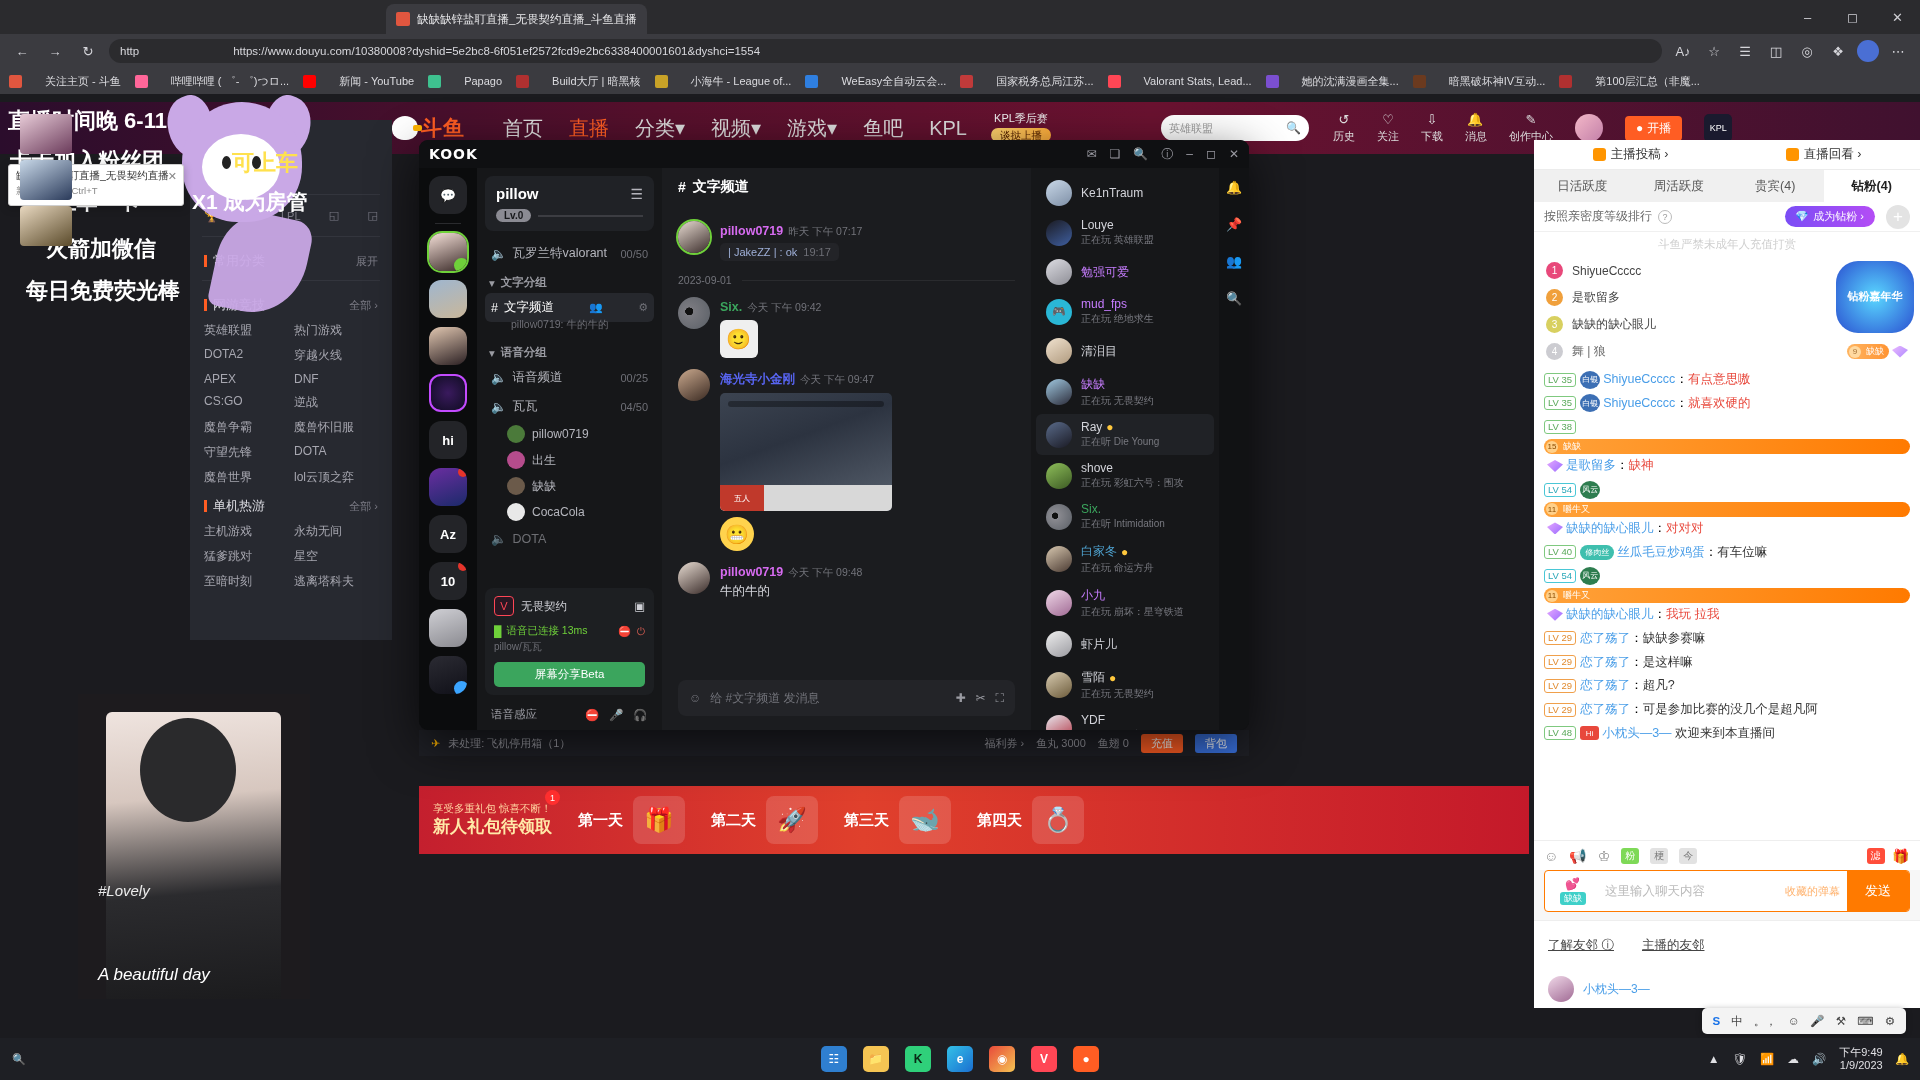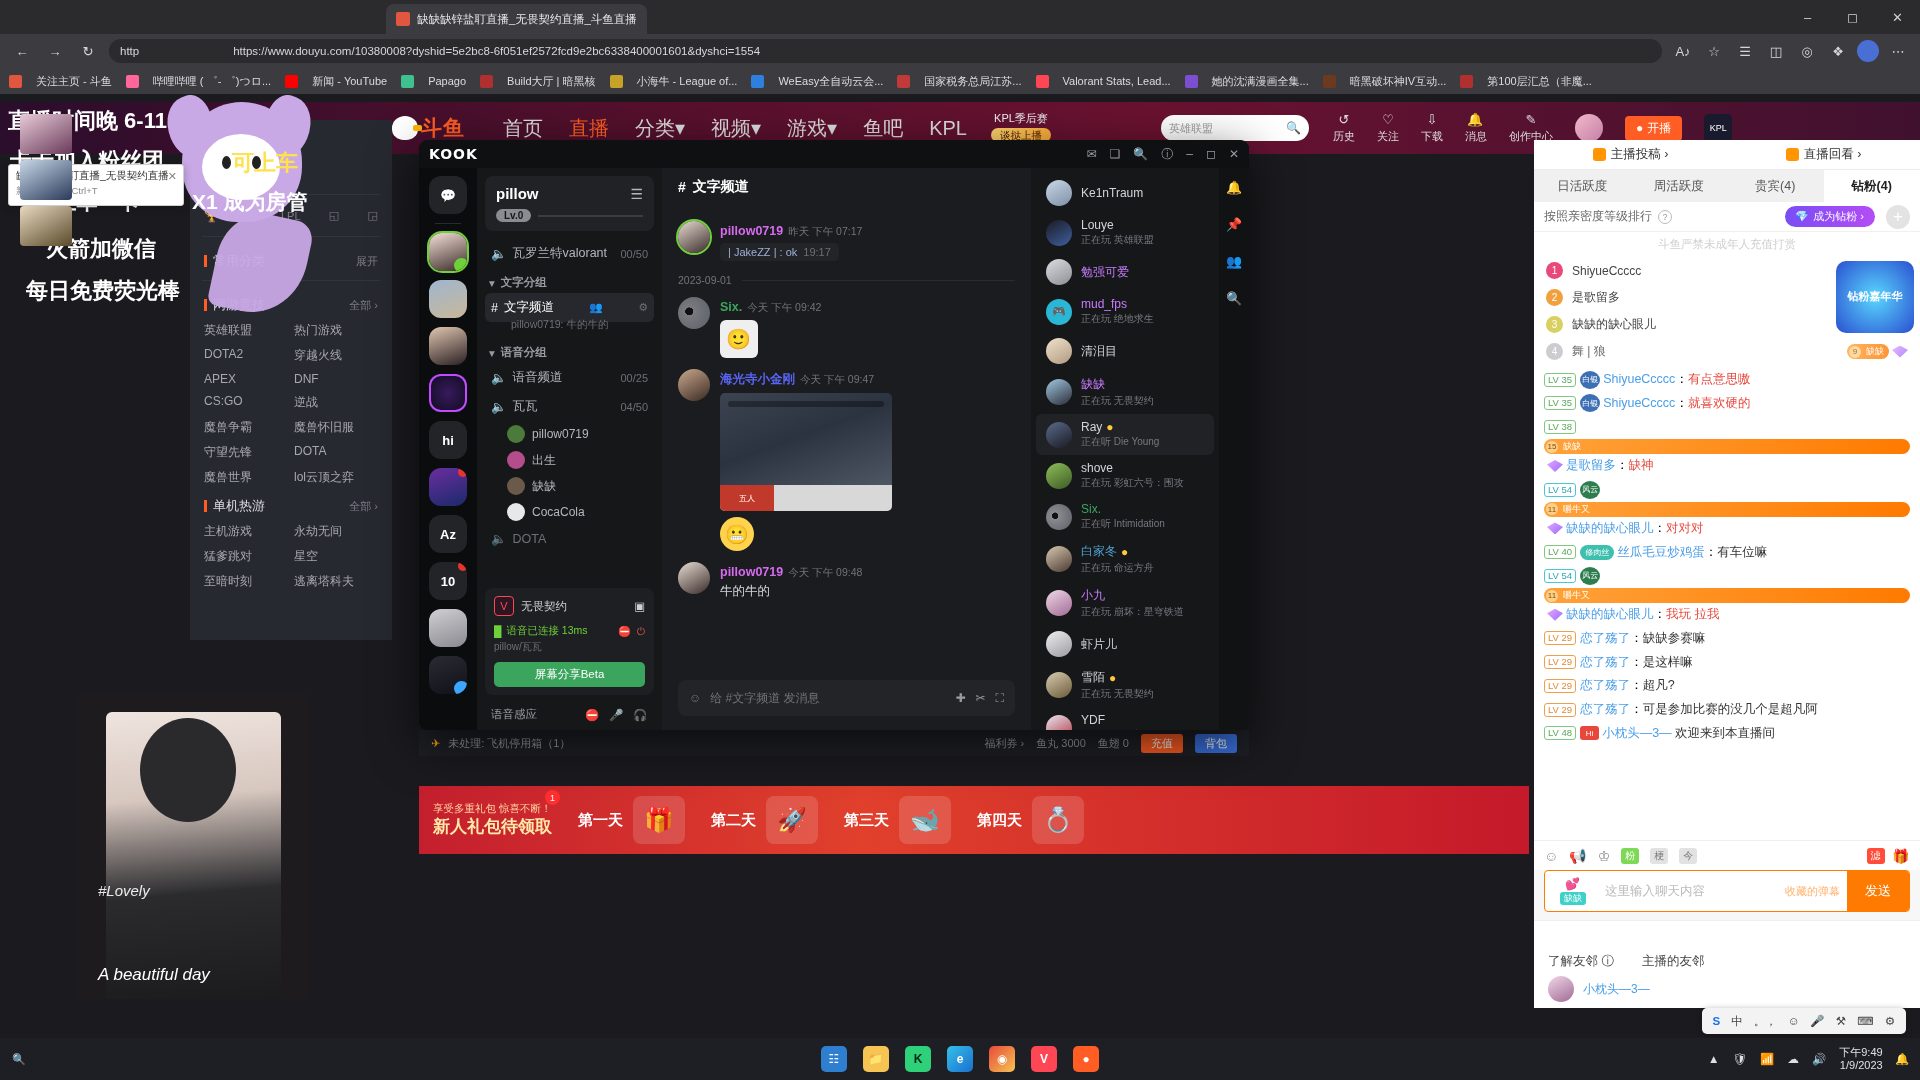--- a/index.html
+++ b/index.html
@@ -30,21 +30,21 @@
   .omnibox{
     flex:1;height:24px;background:#2b2b2e;border-radius:12px;display:flex;align-items:center;
     padding:0 11px;gap:8px;color:#d7d7dc;font-size:11.5px;overflow:hidden;white-space:nowrap;
   }
   .tb-right{display:flex;align-items:center;gap:7px;}
   .avatar-circ{width:22px;height:22px;border-radius:50%;background:#4a6fd4;}
   .bookmarks-bar{
     position:absolute;left:0;top:68px;width:1920px;height:26px;background:#3b3b40;
     display:flex;align-items:center;gap:14px;padding:0 9px;overflow:hidden;
   }
-  .bm{display:flex;align-items:center;gap:14px;color:#dcdce0;font-size:11px;white-space:nowrap;}
+  .bm{display:flex;align-items:center;gap:23px;color:#dcdce0;font-size:11px;white-space:nowrap;}
   .bm .bmi{width:13px;height:13px;border-radius:2px;flex:none;}
 
   
   .page{position:absolute;left:0;top:94px;width:1920px;height:960px;background:#1b1b1f;overflow:hidden;}
   .dy-header{
     position:absolute;left:0;top:8px;width:1920px;height:52px;
     background:linear-gradient(90deg,#2b0d2c 0%,#57102c 35%,#6a1230 60%,#40112f 100%);
     display:flex;align-items:center;padding-left:392px;gap:0;
   }
   .dy-logo{display:flex;align-items:center;gap:3px;font-size:21px;font-weight:bold;color:#ff5d23;letter-spacing:1px;margin-right:38px;}
@@ -125,21 +125,21 @@
   .k-msg .av{width:32px;height:32px;border-radius:50%;flex:none;}
   .k-msg .nm{font-size:12.5px;font-weight:bold;}
   .k-msg .ts{color:#72737a;font-size:10.5px;margin-left:5px;font-weight:normal;}
   .k-quote{background:#232428;border-radius:5px;padding:3px 8px;margin-top:4px;display:inline-flex;align-items:center;gap:6px;font-size:11px;}
   .k-date{display:flex;align-items:center;gap:10px;color:#72737a;font-size:10.5px;margin:13px 0 0;}
   .k-date:after{content:"";flex:1;height:1px;background:#2a2b2e;}
   .k-sticker{width:38px;height:38px;background:#efefef;border-radius:6px;margin-top:5px;display:flex;align-items:center;justify-content:center;font-size:20px;}
   .k-shot{width:172px;height:118px;border-radius:5px;margin-top:5px;overflow:hidden;
     background:linear-gradient(160deg,#3c4451 0%,#2c3340 40%,#59626f 100%);position:relative;}
   .k-shot .hud{position:absolute;left:0;right:0;bottom:0;height:26px;background:#d8d8d8;}
-  .k-shot .hudl{position:absolute;left:0;bottom:0;width:54px;height:26px;background:#c0392b;color:#fff;font-size:8px;display:flex;align-items:center;justify-content:center;}
+  .k-shot .hudl{position:absolute;left:0;bottom:0;width:44px;height:26px;background:#c0392b;color:#fff;font-size:8px;display:flex;align-items:center;justify-content:center;}
   .k-shot .bar{position:absolute;left:8px;right:8px;top:8px;height:6px;background:rgba(0,0,0,.35);border-radius:3px;}
   .k-emoji{width:34px;height:34px;border-radius:50%;background:#ffd34d;margin-top:6px;display:flex;align-items:center;justify-content:center;font-size:19px;}
   .k-input{margin:8px 16px 14px;background:#232428;border-radius:8px;height:36px;display:flex;align-items:center;gap:9px;padding:0 11px;color:#72737a;font-size:12px;}
   .k-input .ri{margin-left:auto;display:flex;gap:10px;color:#9a9ba2;}
 
   .k-members{width:188px;background:#161719;overflow:hidden;padding-top:6px;}
   .m-row{display:flex;align-items:center;gap:9px;padding:6px 10px;border-radius:6px;margin:0 5px;}
   .m-row.sel{background:#202226;}
   .m-row .av{width:26px;height:26px;border-radius:50%;flex:none;position:relative;}
   .m-row .nm{font-size:12px;color:#d3d4da;display:flex;align-items:center;gap:4px;}
@@ -185,21 +185,21 @@
   .dc-tools .pink{background:#7ed957;color:#fff;border-radius:3px;font-size:10px;padding:1px 4px;}
   .dc-tools .gray{background:#e2e2e2;color:#777;border-radius:3px;font-size:10px;padding:1px 4px;}
   .dc-tools .right{margin-left:auto;display:flex;gap:8px;align-items:center;}
   .dc-tools .red{background:#ff4d3a;color:#fff;border-radius:3px;font-size:10px;padding:1px 4px;}
   .dc-inputrow{height:42px;margin:0 10px 8px;border:1px solid #ff7a00;border-radius:4px;display:flex;align-items:center;background:#fff;overflow:hidden;}
   .dc-inputrow .fanwrap{width:56px;height:100%;display:flex;flex-direction:column;align-items:center;justify-content:center;gap:1px;}
   .dc-inputrow .fantag{background:#3fd0c9;color:#fff;font-size:9px;border-radius:3px;padding:0 4px;}
   .dc-inputrow .ph{flex:1;color:#bbb;font-size:12.5px;padding-left:4px;}
   .dc-inputrow .fav{color:#ffb06a;font-size:11px;padding-right:7px;}
   .dc-inputrow .send{width:62px;height:100%;background:#ff7a00;color:#fff;display:flex;align-items:center;justify-content:center;font-size:13px;}
-  .dc-friend{height:50px;background:#fff;border-top:1px solid #eee;display:flex;align-items:flex-end;gap:28px;padding:0 14px;font-size:12.5px;color:#444;}
+  .dc-friend{height:50px;background:#fff;border-top:1px solid #eee;display:flex;align-items:center;gap:28px;padding:0 14px;font-size:12.5px;color:#444;text-decoration:underline;}
 
   
   .dy-ctrl{position:absolute;left:419px;top:636px;width:830px;height:26px;background:#1f2026;display:flex;align-items:center;padding:0 12px;gap:8px;color:#9a9aa2;font-size:11px;}
   .dy-ctrl .right{margin-left:auto;display:flex;align-items:center;gap:12px;}
   .pillbtn{background:#ff5d23;color:#fff;border-radius:3px;padding:2px 10px;font-size:11px;}
   .pillbtn.alt{background:#3a72e0;}
   .dy-banner{position:absolute;left:419px;top:692px;width:1110px;height:68px;
     background:linear-gradient(90deg,#c41f2e,#e0402c 40%,#c4192a);display:flex;align-items:center;padding:0 14px;gap:10px;overflow:hidden;}
   .dy-banner .ttl{color:#ffe9a8;font-size:17px;font-weight:bold;line-height:1.25;}
   .dy-banner .sm{color:#ffd3a0;font-size:10.5px;}
@@ -836,21 +836,21 @@
         <span class="no" style="background:#c0c0c6">4</span>
         <span>舞 | 狼</span>
         <span class="badges">
           <span class="fanb">
               <span class="lv">9</span>
               <span>缺缺</span>
             </span>
           <span class="diamond"></span>
         </span>
       </div>
-      <div style="position:absolute;right:6px;top:4px;width:78px;height:72px;border-radius:10px;background:radial-gradient(circle,#5ad7ff,#2a4fd0);display:flex;align-items:center;justify-content:center;color:#fff;font-size:11px;font-weight:bold;text-align:center;line-height:1.2">
+      <div style="position:absolute;right:6px;top:4px;width:78px;height:72px;border-radius:22px;background:radial-gradient(circle,#5ad7ff,#2a4fd0);display:flex;align-items:center;justify-content:center;color:#fff;font-size:11px;font-weight:bold;text-align:center;line-height:1.2">
         <span>钻粉嘉年华</span>
       </div>
     </div>
 
     <div class="dc-msgs">
       <div class="dm"><span class="lvtag">LV 35</span><span class="medal">白银</span><span class="nick">ShiyueCcccc</span><span>：</span><span class="msgtxt">有点意思嗷</span></div>
       <div class="dm"><span class="lvtag">LV 35</span><span class="medal">白银</span><span class="nick">ShiyueCcccc</span><span>：</span><span class="msgtxt">就喜欢硬的</span></div>
       <div class="dm"><span class="lvtag">LV 38</span><span class="fanb">
             <span class="lv">15</span>
             <span>缺缺</span>

